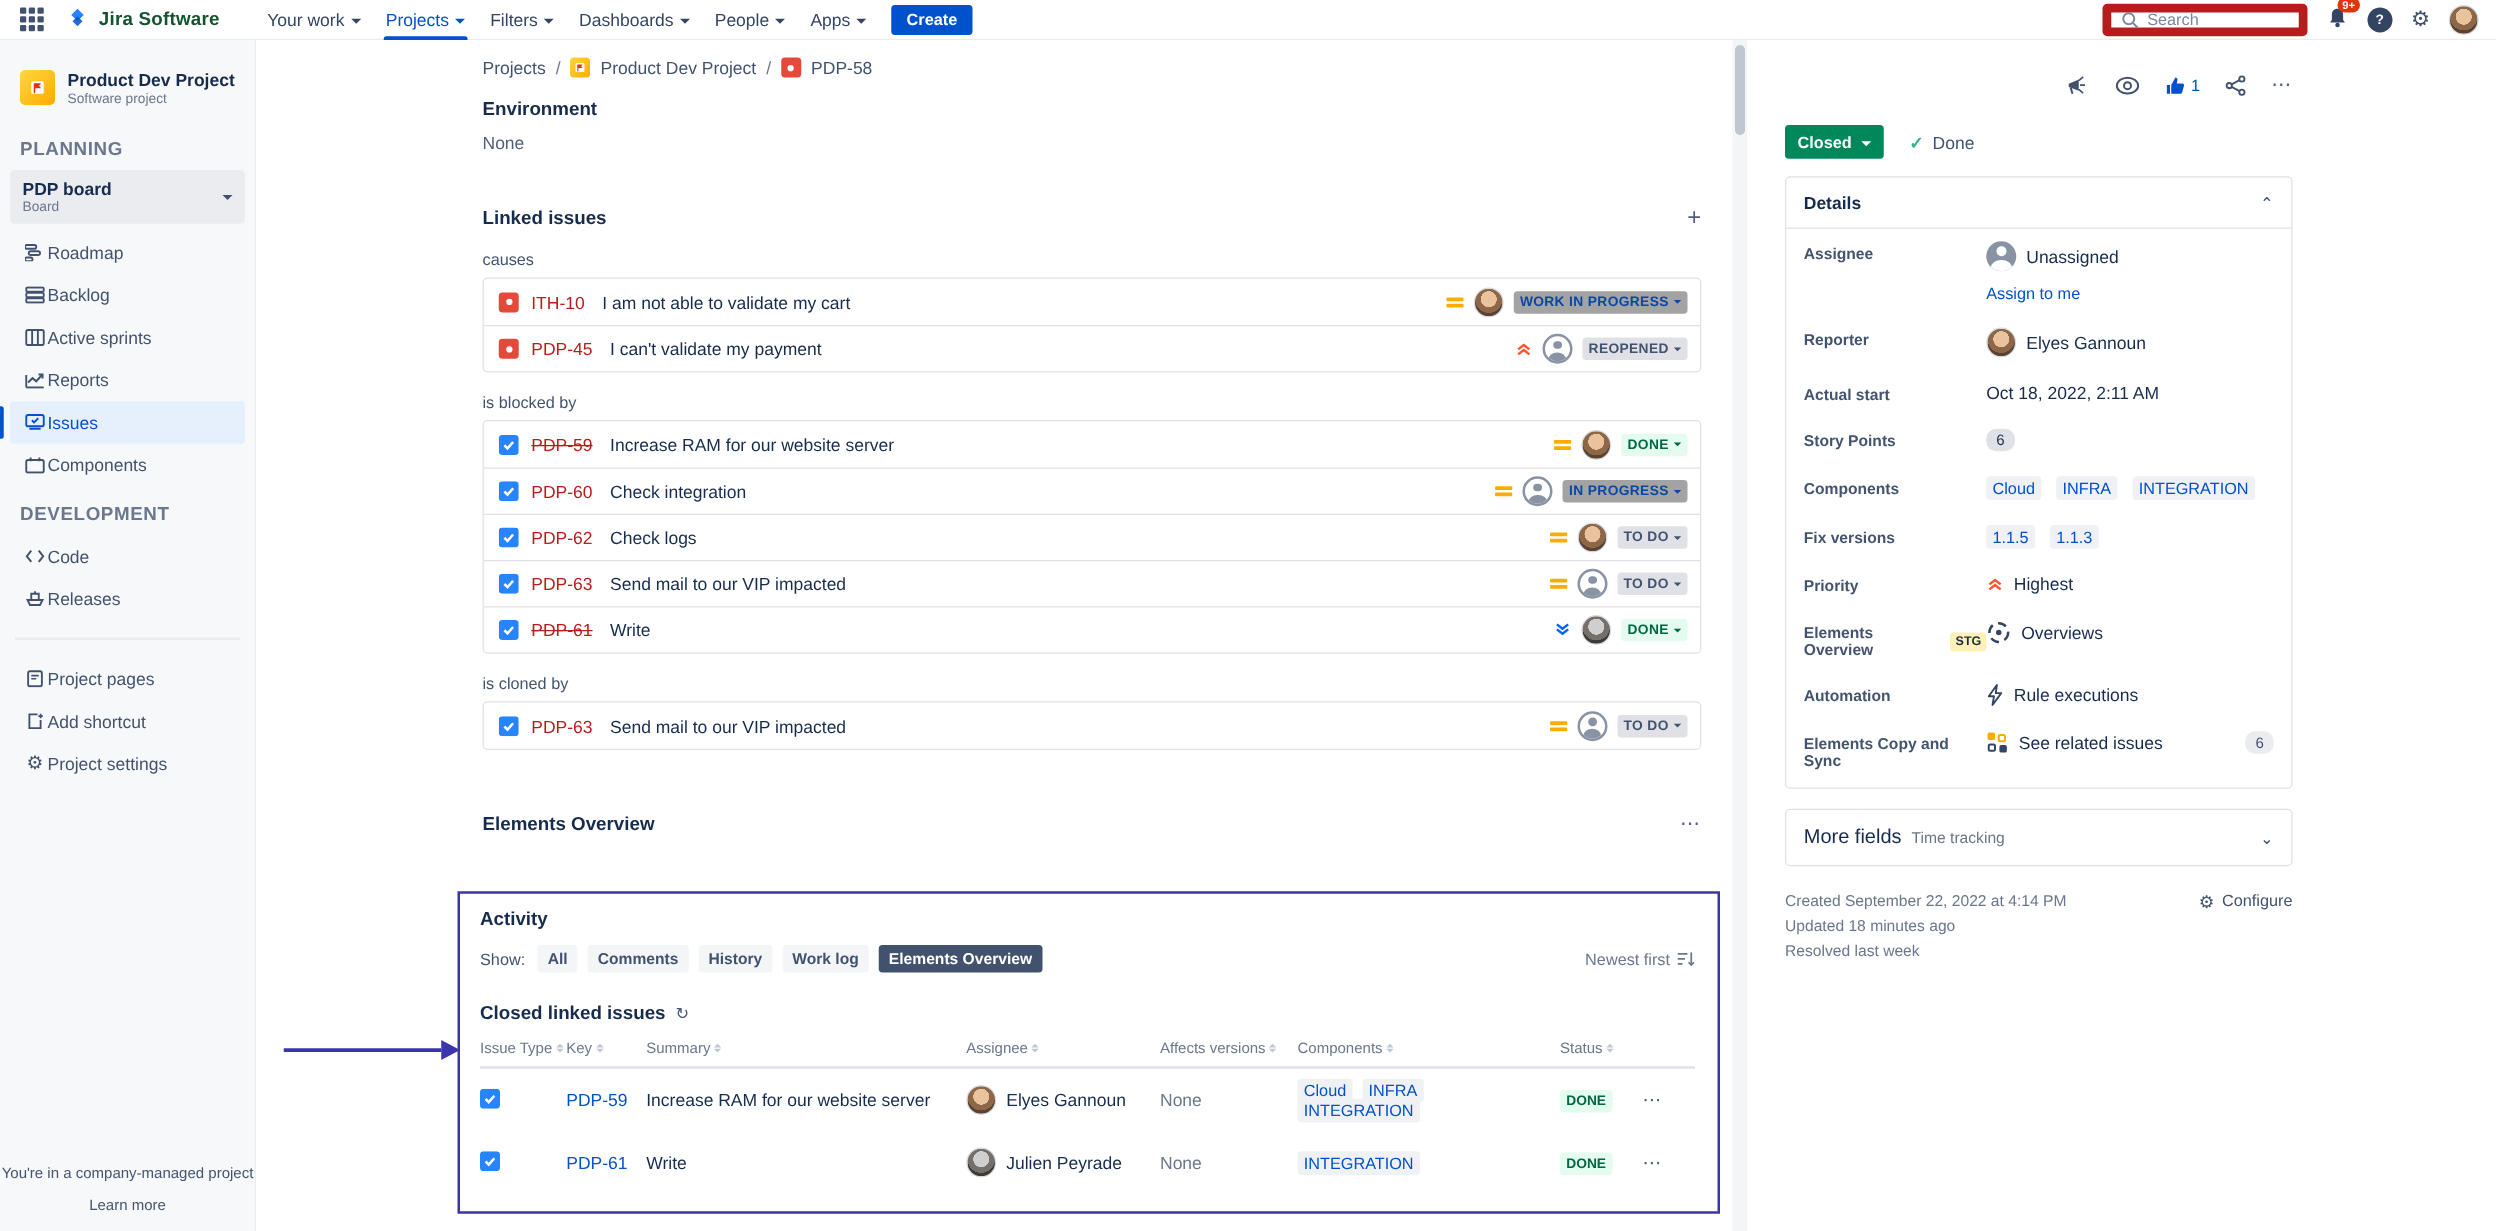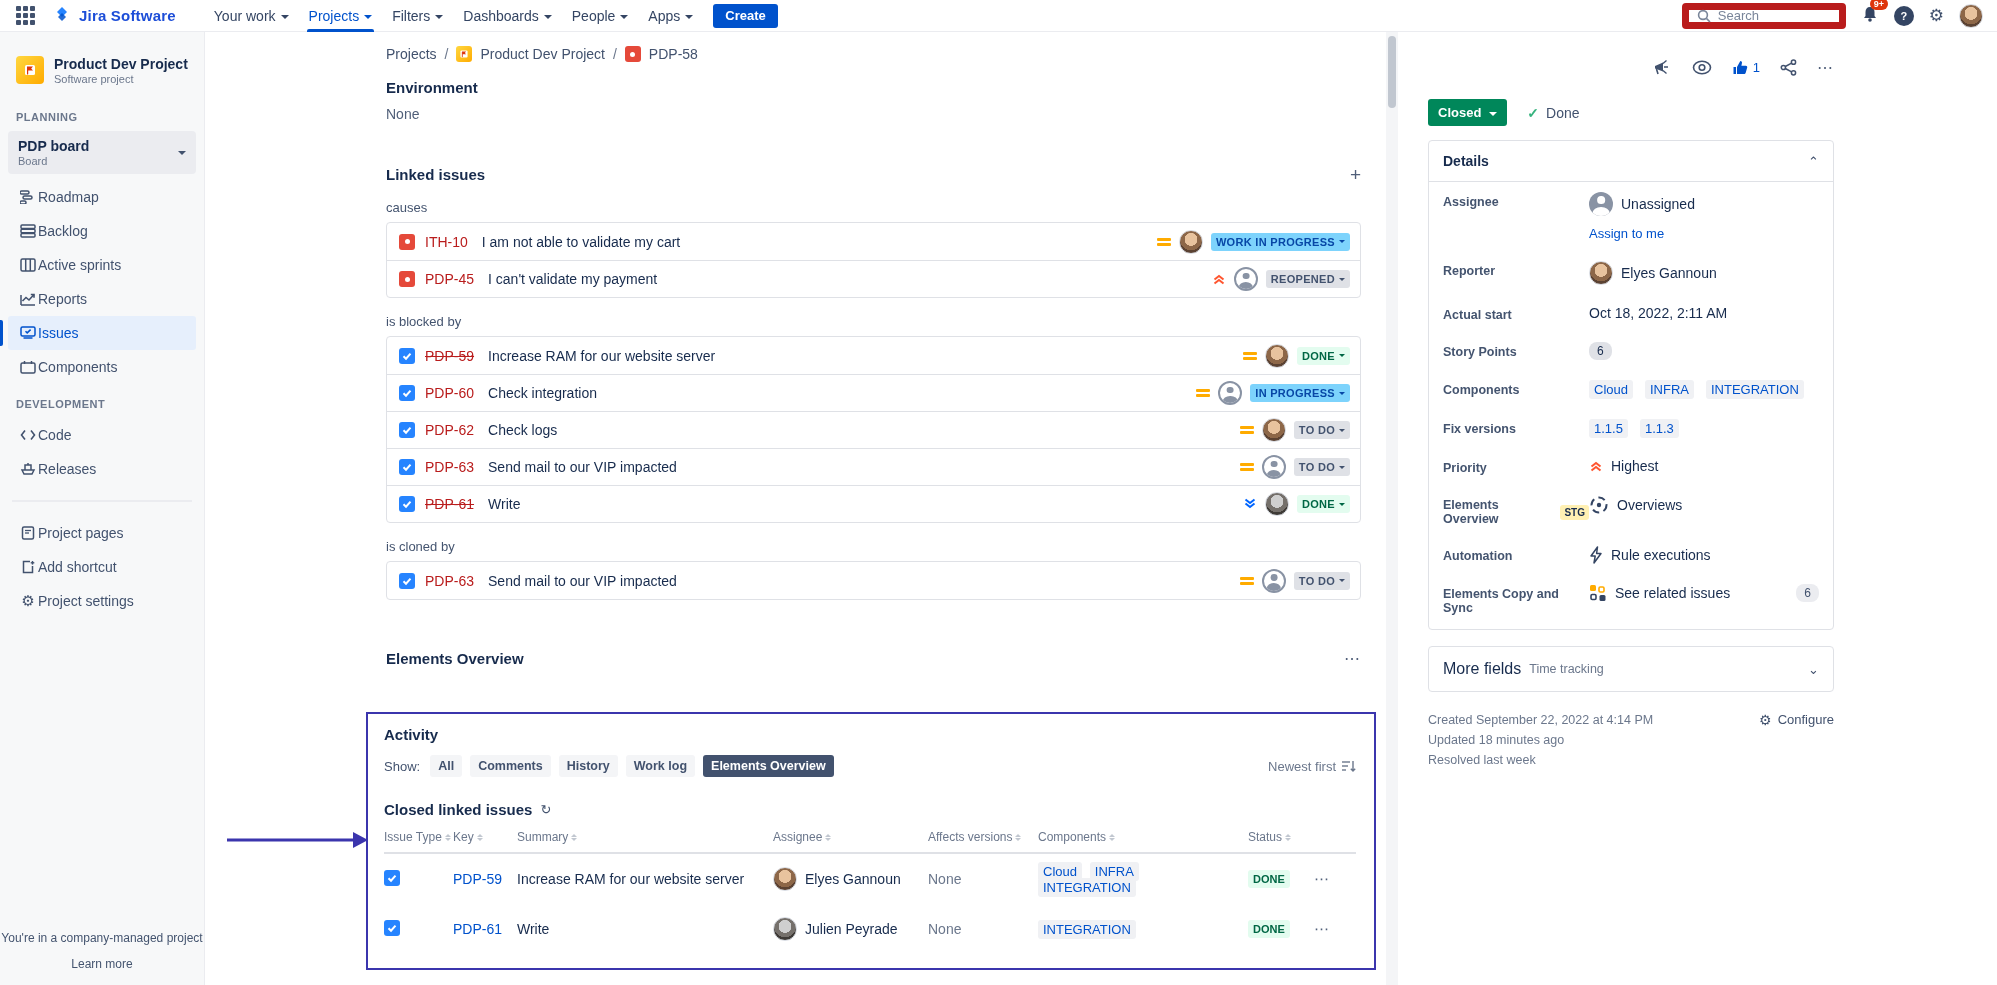--- a/index.html
+++ b/index.html
@@ -10,21 +10,21 @@
   }
   a { text-decoration:none; cursor:pointer; }
 
   
   #topnav { position:absolute; top:0; left:0; width:1997px; height:32px; background:#fff;
     border-bottom:1px solid #EBECF0; display:flex; align-items:center; padding:0 14px; z-index:30; }
   .appswitch { width:22px; height:22px; display:grid; grid-template-columns:repeat(3,5px); grid-template-rows:repeat(3,5px);
     gap:2px; margin-right:16px; align-content:center; justify-content:center; cursor:pointer; }
   .appswitch i { background:#42526E; border-radius:1px; }
   .brandwrap { display:flex; align-items:center; gap:7px; margin-right:28px; }
-  .brand-name { font-size:15px; font-weight:700; color:#1d4ed8; letter-spacing:.2px; }
+  .brand-name { font-size:15px; font-weight:700; color:#14532d; letter-spacing:.2px; }
   .navitem { display:flex; align-items:center; gap:5px; color:#344563; font-weight:500; font-size:14px;
     padding:0 10px; height:32px; position:relative; cursor:pointer; }
   .navitem.active { color:#0052CC; }
   .navitem.active .underline { position:absolute; left:8px; right:8px; bottom:0; height:3px; background:#0052CC; border-radius:2px 2px 0 0; }
   .caret { width:0; height:0; border-left:4px solid transparent; border-right:4px solid transparent;
     border-top:4px solid currentColor; display:inline-block; margin-top:2px; }
   .create-btn { background:#0052CC; color:#fff; font-weight:600; font-size:13px; border:none;
     border-radius:3px; height:24px; padding:0 12px; margin-left:10px; cursor:pointer; }
   .nav-right { margin-left:auto; display:flex; align-items:center; gap:15px; }
   .searchbox { display:flex; align-items:center; gap:7px; border:7px solid #b91c1c; border-radius:4px;
@@ -55,21 +55,21 @@
     width:70%; height:52%; border-radius:50%; background:#fff; }
 
   
   #sidebar { position:absolute; top:32px; left:0; width:205px; height:953px; background:#F7F8F9;
     border-right:1px solid #EBECF0; padding:24px 8px 12px 8px; }
   .proj-head { display:flex; align-items:center; gap:10px; padding:0 8px; margin-bottom:26px; }
   .proj-icon { width:28px; height:28px; border-radius:4px; background:linear-gradient(135deg,#FFD740,#FFAB00);
     display:flex; align-items:center; justify-content:center; }
   .proj-name { font-size:14px; font-weight:700; color:#172B4D; line-height:1.2; }
   .proj-type { font-size:11px; color:#6B778C; }
-  .side-label { font-size:11px; font-weight:700; color:#6B778C; letter-spacing:.5px; padding:0 8px; margin:14px 0 8px; }
+  .side-label { font-size:15px; font-weight:700; color:#6B778C; letter-spacing:.5px; padding:0 8px; margin:14px 0 8px; }
   .board-card { background:#EBECF0; border-radius:4px; padding:7px 10px; display:flex; align-items:center; margin-bottom:6px; cursor:pointer; }
   .board-name { font-size:14px; font-weight:600; color:#172B4D; line-height:1.2; }
   .board-sub { font-size:11px; color:#6B778C; }
   .board-caret { margin-left:auto; color:#42526E; }
   .side-item { display:flex; align-items:center; gap:0; padding:9px 10px; border-radius:3px; color:#42526E;
     font-size:14px; cursor:pointer; position:relative; }
   .side-item .sicon { width:20px; display:flex; justify-content:center; color:#42526E; }
   .side-item.selected { background:#E6EFFC; color:#0052CC; font-weight:500; }
   .side-item.selected .sicon { color:#0052CC; }
   .side-item.selected::before { content:""; position:absolute; left:-8px; top:4px; bottom:4px; width:3px; background:#0052CC; border-radius:0 2px 2px 0; }
@@ -94,21 +94,21 @@
   .group-label { font-size:13px; color:#44546F; margin:16px 0 7px; }
   .li-card { border:1px solid #DFE1E6; border-radius:4px; background:#fff; }
   .li-row { display:flex; align-items:center; height:37px; padding:0 10px 0 12px; gap:10px; }
   .li-row + .li-row { border-top:1px solid #DFE1E6; }
   .li-key { color:#b91c1c; font-size:14px; white-space:nowrap; }
   .li-key.strike { text-decoration:line-through; }
   .li-sum { color:#172B4D; flex:1 1 auto; margin-left:4px; cursor:pointer; }
   .li-right { display:flex; align-items:center; gap:8px; }
   .lozenge { font-size:11px; font-weight:700; border-radius:3px; padding:3px 5px; display:inline-flex;
     align-items:center; gap:4px; letter-spacing:.3px; cursor:pointer; white-space:nowrap; }
-  .loz-blue { background:#7dd3fc; color:#0747A6; }
+  .loz-blue { background:#a3a3a3; color:#0747A6; }
   .loz-green { background:#E3FCEF; color:#006644; }
   .loz-gray { background:#DFE1E6; color:#42526E; }
   .loz-caret { width:0; height:0; border-left:3.5px solid transparent; border-right:3.5px solid transparent; border-top:3.5px solid currentColor; }
   .eo-header { margin-top:49px; display:flex; align-items:center; }
   .dots-icon { margin-left:auto; color:#505F79; font-size:16px; letter-spacing:1px; cursor:pointer; }
   .dots-icon::after { content:"⋯"; }
   .eo-empty { margin-top:10px; color:#44546F; }
 
   
   .activity-box { margin-top:44px; margin-left:-20px; width:1010px; border:2px solid #3B35AD; padding:12px 18px 14px 16px; }

